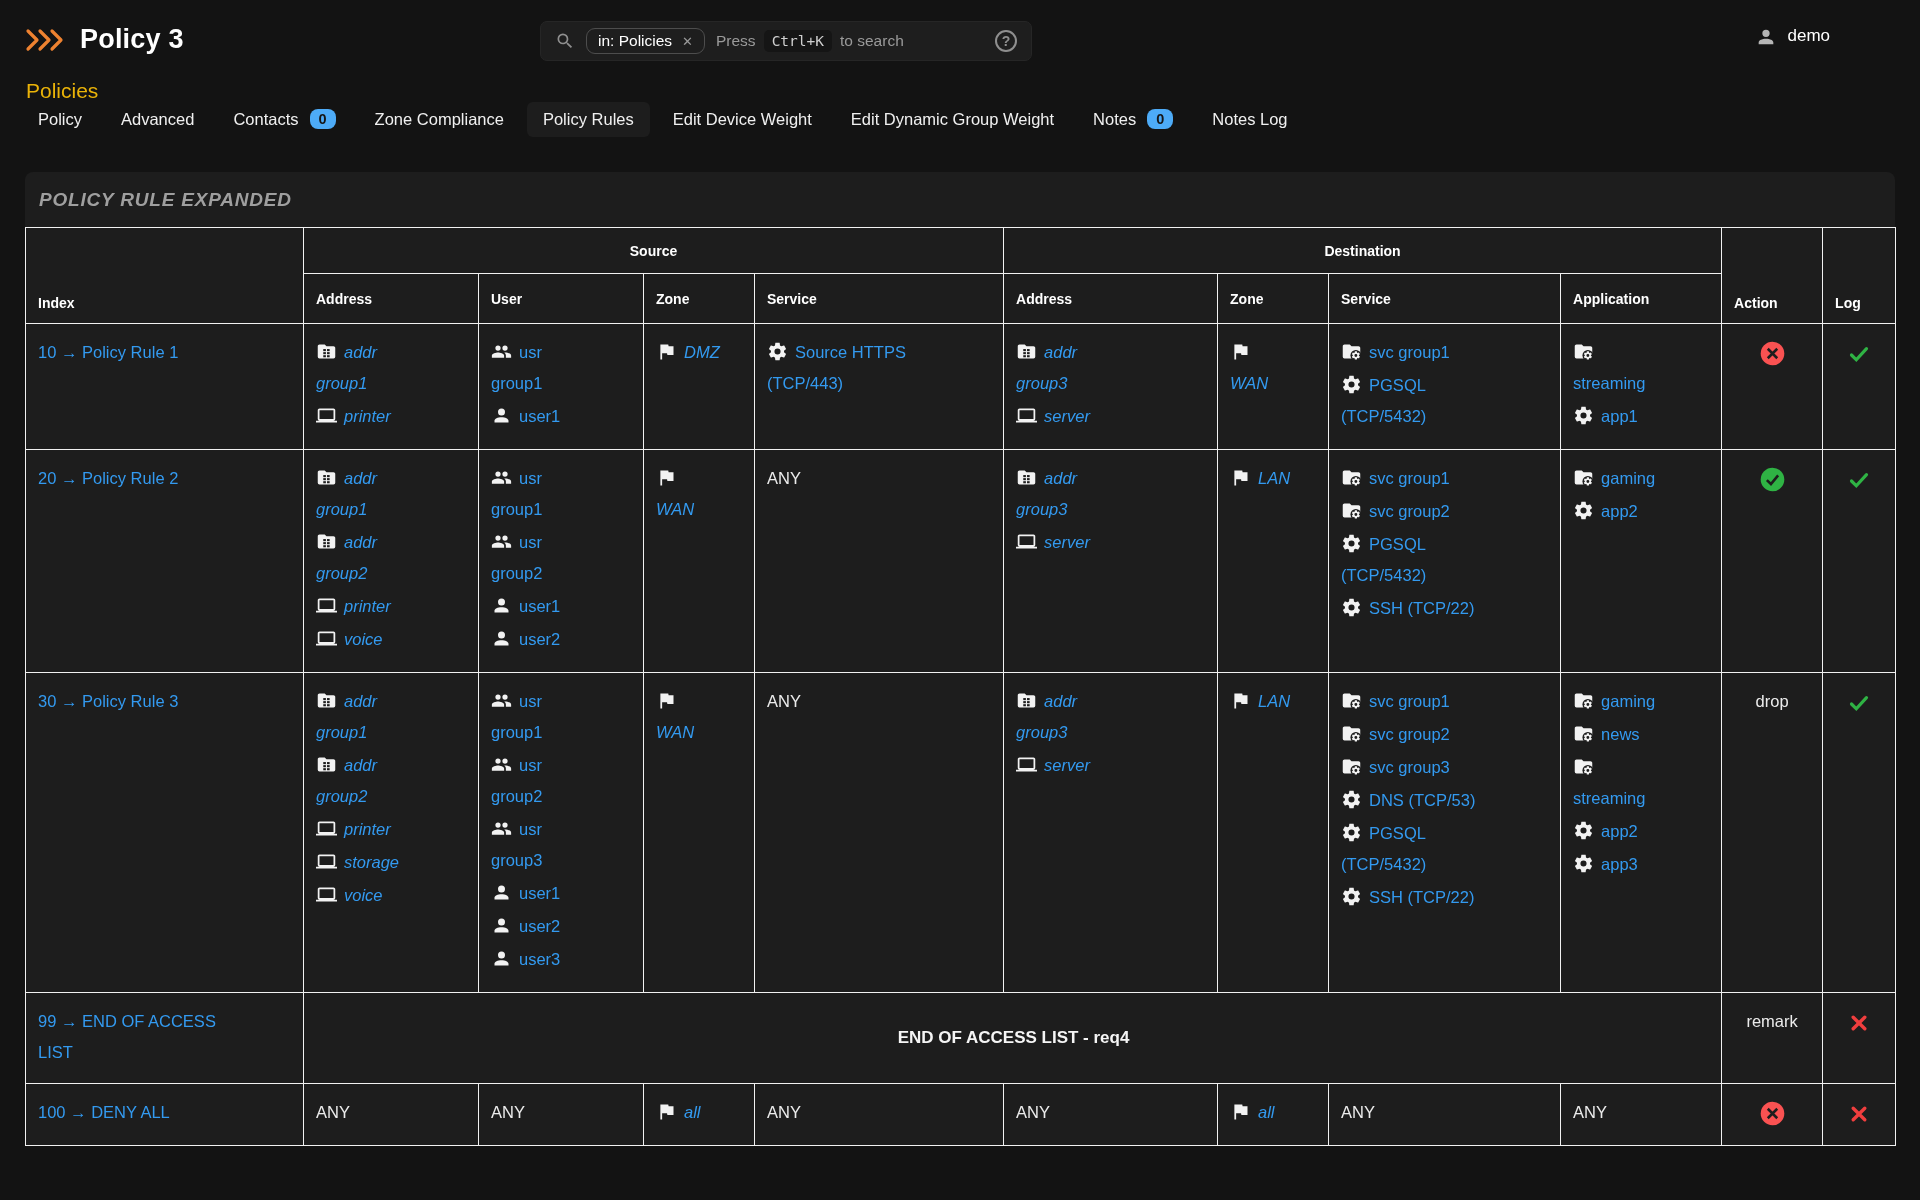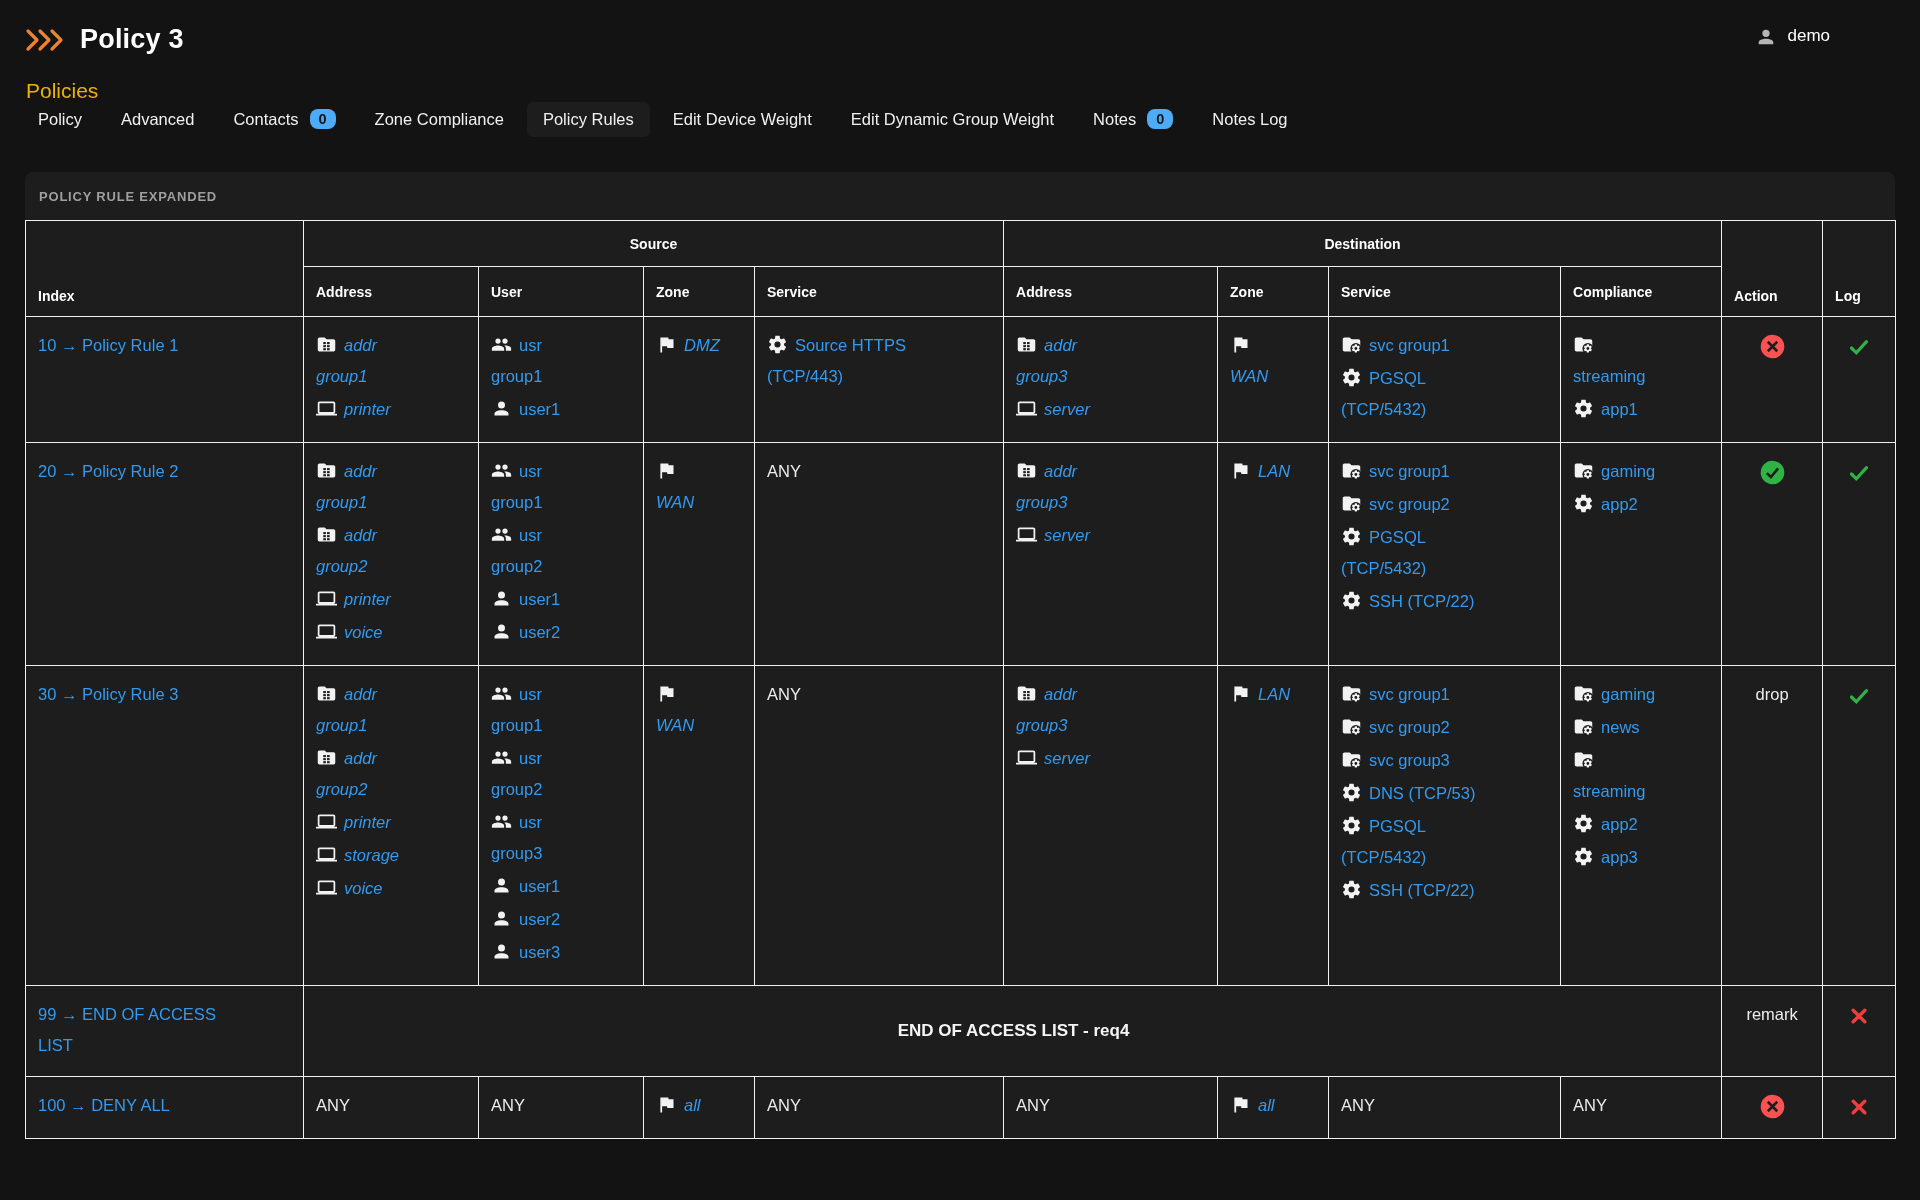--- a/index.html
+++ b/index.html
@@ -32,21 +32,21 @@
   .usermenu { position:absolute; right:90px; top:26px; display:flex; align-items:flex-start; gap:10px; font-size:17px; color:#fff; }
   .ic-account-top { width:22px; height:22px; fill:#b5b5b5; }
   
   .tabs { display:flex; align-items:center; gap:7px; padding-left:22px; height:42px; }
   .tab { padding:8px 16px; font-size:16.5px; color:#f0f0f0; border-radius:6px; display:flex;
     align-items:center; gap:11px; white-space:nowrap; cursor:default; }
   .tab.active { background:#1d1d1d; }
   .badge { background:#4dabf7; color:#161616; font-weight:bold; font-size:14.5px; border-radius:8px; padding:2px 9px; }
   
   .card { margin:32px 25px 0 25px; width:1870px; background:#1d1d1d; border-radius:8px 8px 0 0; }
-  .card-title { padding:17px 14px 16px 14px; font-size:13px; font-weight:bold; color:#9f9f9f; letter-spacing:0.8px; }
+  .card-title { padding:17px 14px 16px 14px; font-size:19px; font-weight:bold; color:#9f9f9f; letter-spacing:0.8px;font-style:italic; }
   table.rules { border-collapse:collapse; table-layout:fixed; width:1870px; font-size:16.5px; }
   table.rules th, table.rules td { border:1px solid #f1f1f1; }
   thead th { color:#ffffff; font-size:14px; font-weight:bold; text-align:left; padding:10px 12px; }
   thead th.group { text-align:center; height:46px; }
   thead th.span2 { vertical-align:bottom; padding-bottom:12px; }
   thead tr.cols th { height:50px; vertical-align:middle; }
   tbody td { vertical-align:top; padding:13px 10px 15px 12px; line-height:31px; }
   .cell-item { margin-bottom:2px; }
   .cell-item a { color:#339af0; text-decoration:none; }
   .cell-item a.it { font-style:italic; }
@@ -69,20 +69,35 @@
             <path d="M3,3L12,12L3,21"></path>
             <path d="M15,3L24,12L15,21"></path>
             <path d="M27,3L36,12L27,21"></path>
           </g>
         </svg>
     </span>
     <h1 class="page-title">Policy 3</h1>
   </div>
   <div class="breadcrumb">Policies</div>
 
+  <div class="searchbar">
+    <svg class="search-ic" viewBox="0 0 24 24">
+        <path d="M9.5,3A6.5,6.5 0 0,1 16,9.5C16,11.11 15.41,12.59 14.44,13.73L14.71,14H15.5L20.5,19L19,20.5L14,15.5V14.71L13.73,14.44C12.59,15.41 11.11,16 9.5,16A6.5,6.5 0 0,1 3,9.5A6.5,6.5 0 0,1 9.5,3M9.5,5C7,5 5,7 5,9.5C5,12 7,14 9.5,14C12,14 14,12 14,9.5C14,7 12,5 9.5,5Z"></path>
+      </svg>
+    <span class="scope-chip">
+      <span>in: Policies</span>
+      <span class="chip-x">✕</span>
+    </span>
+    <span class="search-hint">
+      <span>Press</span>
+      <span class="kbd">Ctrl+K</span>
+      <span>to search</span>
+    </span>
+    <span class="help-circle">?</span>
+  </div>
 
   <div class="usermenu">
     <svg class="ic-account-top" viewBox="0 0 24 24">
         <path d="M12,4A4,4 0 0,1 16,8A4,4 0 0,1 12,12A4,4 0 0,1 8,8A4,4 0 0,1 12,4M12,14C16.42,14 20,15.79 20,18V20H4V18C4,15.79 7.58,14 12,14Z"></path>
       </svg>
     <span>demo</span>
   </div>
 </div>
 
 <nav class="tabs" id="tabs">
@@ -142,21 +157,21 @@
         <th rowspan="2" class="span2">Log</th>
       </tr>
       <tr class="cols">
         <th>Address</th>
         <th>User</th>
         <th>Zone</th>
         <th>Service</th>
         <th>Address</th>
         <th>Zone</th>
         <th>Service</th>
-        <th>Compliance</th>
+        <th>Application</th>
       </tr>
     </thead>
     <tbody id="rules-body">
         <tr>
           <td><a class="rule-link">10 → Policy Rule 1</a></td>
           <td>
             <div class="cell-item"><svg class="ic" viewBox="0 0 24 24">
                 <path d="M10,4H4C2.89,4 2,4.89 2,6V18A2,2 0 0,0 4,20H20A2,2 0 0,0 22,18V8C22,6.89 21.1,6 20,6H12L10,4Z"></path>
                 <g fill="#1d1d1d">
                   <rect x="8.3" y="9.2" width="3" height="2.4"></rect>

